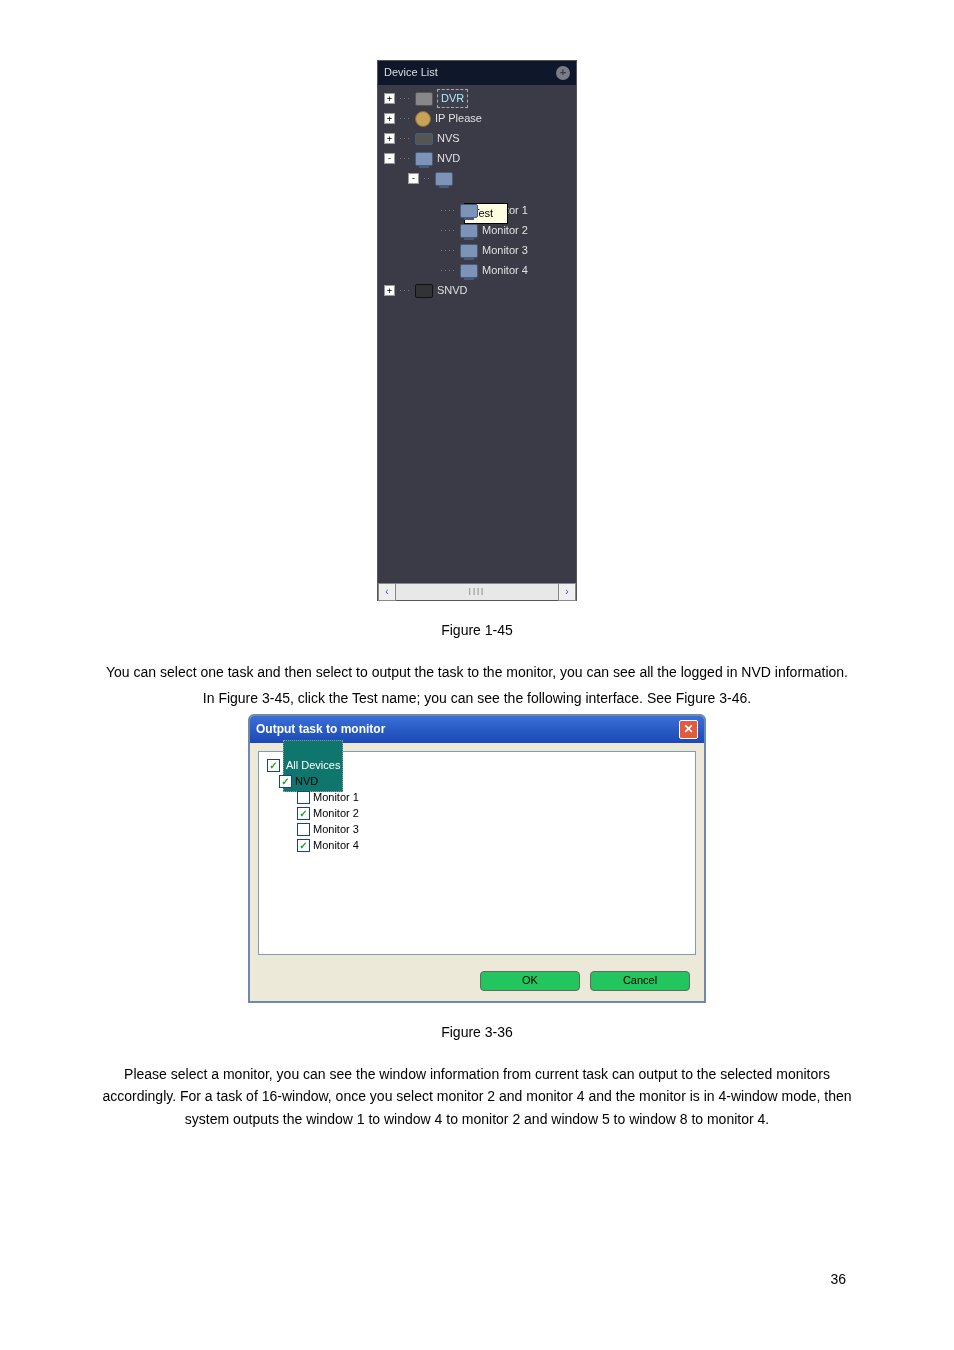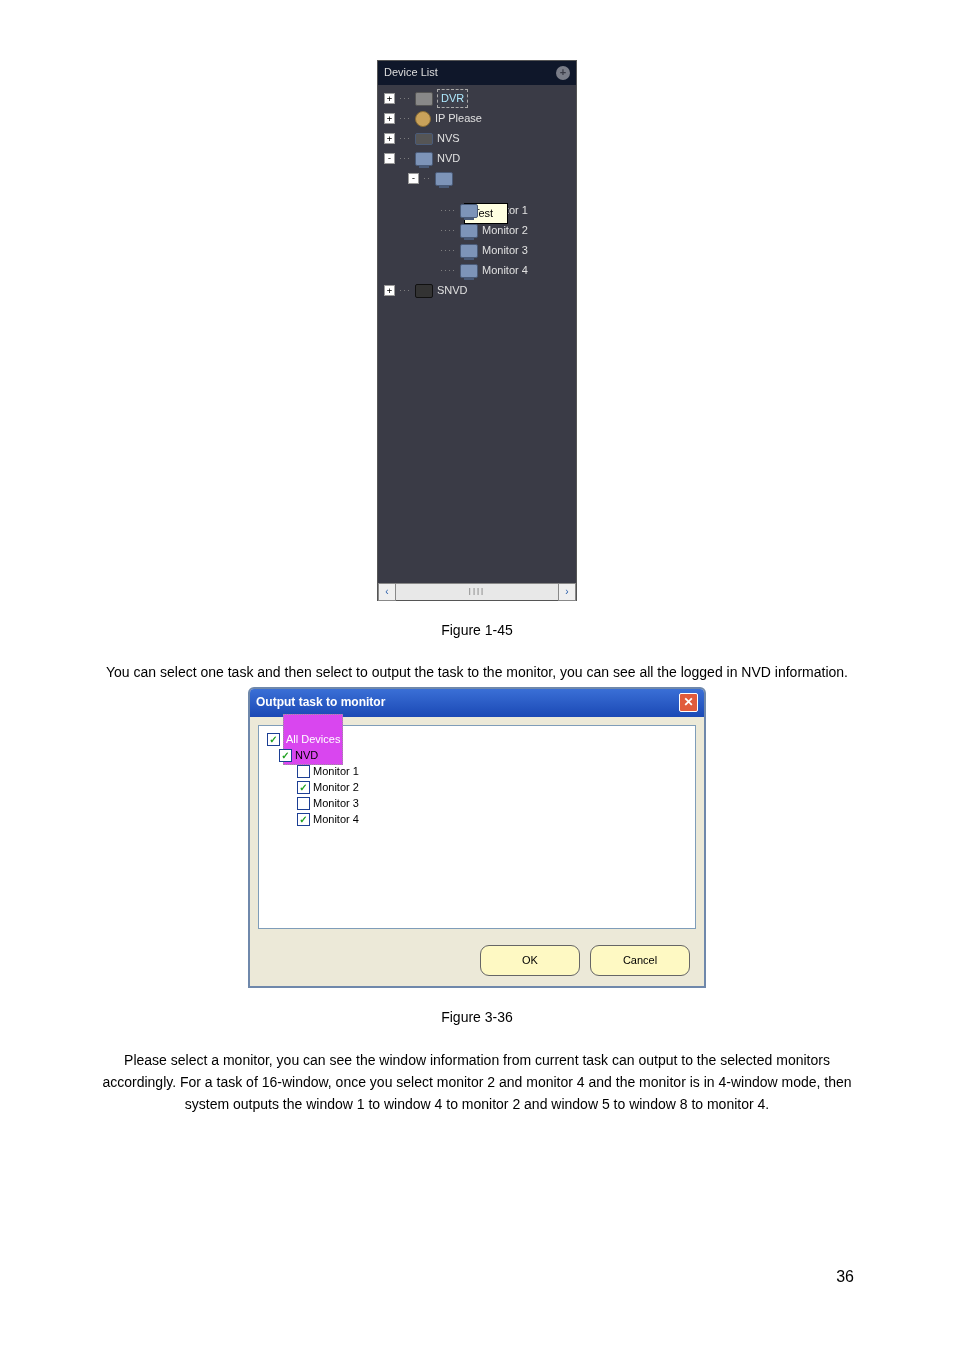--- a/index.html
+++ b/index.html
@@ -156,34 +156,34 @@
     color:#000;
   }
   .ck-row { display:flex;align-items:center;gap:3px;height:16px;}
   .ck-row.l1{margin-left:12px;}
   .ck-row.l2{margin-left:30px;}
   .cb {
     width:11px;height:11px;border:1px solid #1c3f94;background:#fff;display:flex;align-items:center;justify-content:center;
   }
   .cb.on::after{content:"✓";font-size:10px;line-height:1;color:#21a121;font-weight:bold;}
   .dlg-label {}
-  .dlg-label.sel{background:#d946ef;color:#fff;border:1px dotted #999;padding:16px 2px;}
+  .dlg-label.sel{background:#0f766e;color:#fff;border:1px dotted #999;padding:16px 2px;}
   .dialog-footer {
     display:flex;justify-content:flex-end;gap:10px;
     padding:8px 14px 10px;
   }
   .win-btn {
-    min-width:70px;padding:6px 14px;
-    background:#fef9c3;border:1px solid #666;border-radius:9px;
+    min-width:70px;padding:0 14px;
+    background:#22c55e;border:1px solid #666;border-radius:4px;
     text-align:center;font-size:11px;
   }
 
   .body-text { margin:0 0 4px; font-size:14px;text-align:center; }
   .page-number {
-    position:absolute; right:0; bottom:0; font-size:16px;
+    position:absolute; right:8px; bottom:0; font-size:14px;
   }
 </style>
 </head>
 <body>
 
 <div class="page">
 
   <div class="device-panel">
     <div class="title">
       <span>Device List</span>
@@ -254,20 +254,21 @@
     <div class="hscroll">
       <div class="btn">‹</div>
       <div class="track">||||</div>
       <div class="btn">›</div>
     </div>
   </div>
 
   <div class="fig-caption">Figure 1-45</div>
 
   <p class="body-text">You can select one task and then select to output the task to the monitor, you can see all the logged in NVD information.</p>
+  <p class="body-text">In Figure 3-45, click the Test name; you can see the following interface. See Figure 3-46.</p>
 
   <div class="dialog">
     <div class="titlebar">
       <span>Output task to monitor</span>
       <span class="close-box">✕</span>
     </div>
     <div class="dialog-body">
       <div class="ck-row">
         <span class="cb on"></span>
         <span class="dlg-label sel">All Devices</span>

